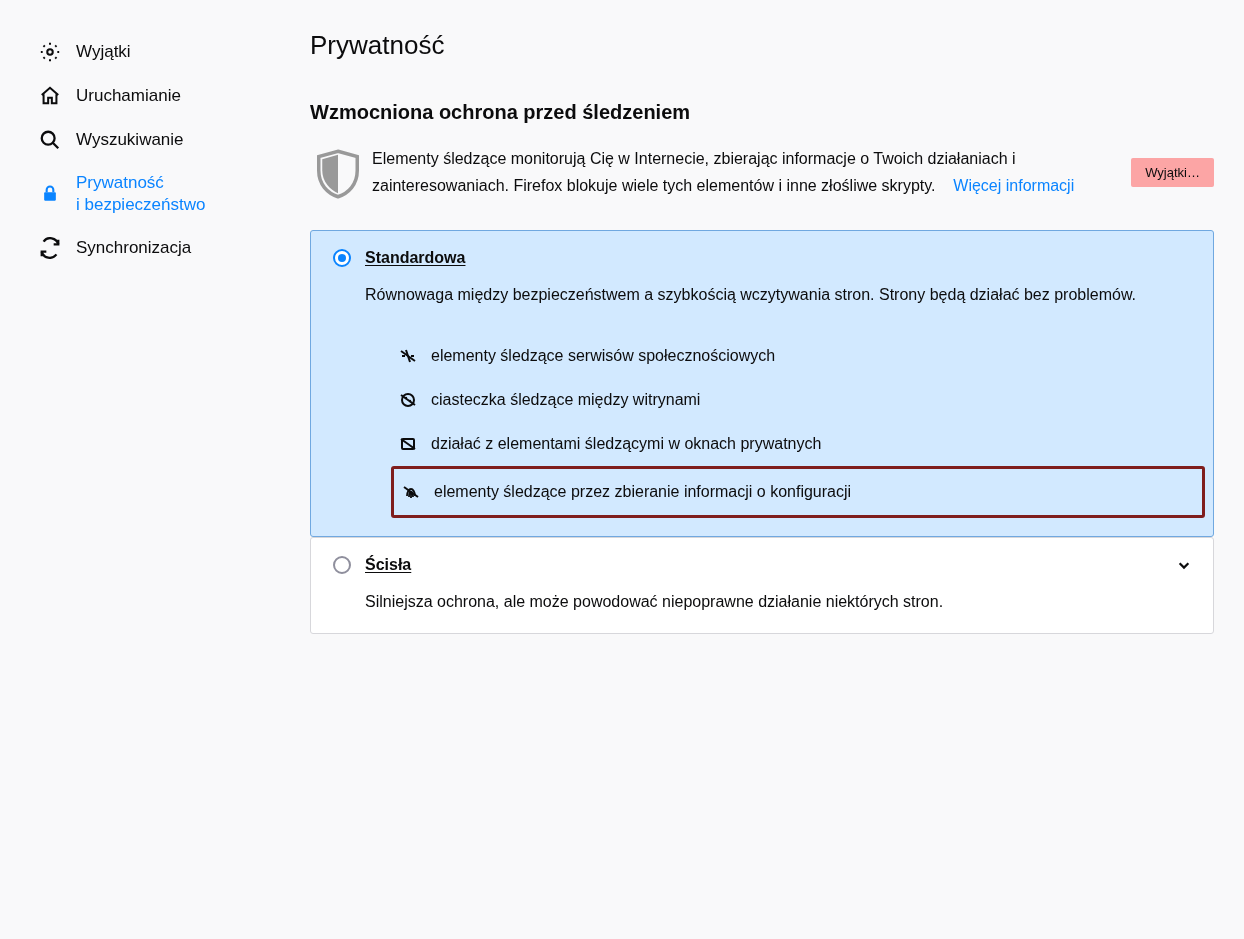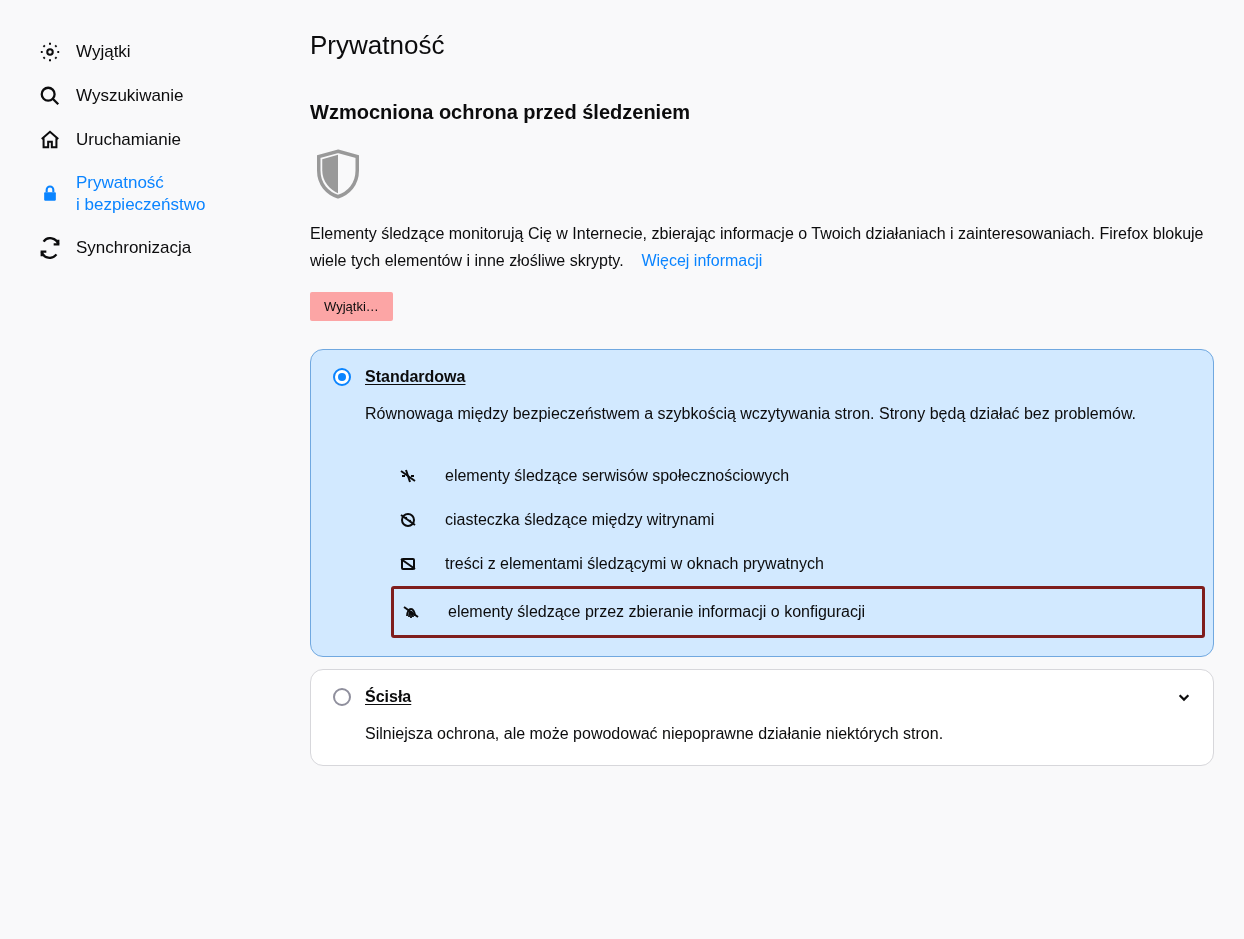--- a/index.html
+++ b/index.html
@@ -46,24 +46,23 @@
   font-weight: 400;
   margin-bottom: 40px;
 }
 .section-title {
   font-size: 20px;
   font-weight: 700;
   margin-bottom: 18px;
 }
 .intro-row {
   display: flex;
-  align-items: flex-start;
-  gap: 18px;
+  align-items: center;
+  gap: 6px;
   margin-bottom: 28px;
-  flex-direction: column;
 }
 .shield-icon {
   width: 56px;
   height: 56px;
   flex-shrink: 0;
   margin-top: 4px;
 }
 .intro-text {
   flex: 1;
   font-size: 16px;
@@ -79,23 +78,22 @@
   background: #fca5a5;
   border: none;
   padding: 7px 14px;
   font-size: 13px;
   cursor: pointer;
   color: #0c0c0d;
   border-radius: 2px;
 }
 .option-box {
   border: 1px solid #d7d7db;
-  border-radius: 13px;
+  border-radius: 3px;
   padding: 18px 22px;
-  margin-bottom: 12px;
   background: #fff;
 }
 .option-box.selected {
   background: #d2e9ff;
   border-color: #70a8e0;
 }
 .option-header {
   display: flex;
   align-items: center;
   gap: 14px;
@@ -136,21 +134,21 @@
   font-size: 16px;
   line-height: 1.7;
 }
 .bullet-list {
   margin-left: 66px;
   margin-top: 26px;
 }
 .bullet-item {
   display: flex;
   align-items: center;
-  gap: 28px;
+  gap: 14px;
   padding: 13px 0;
   font-size: 16px;
 }
 .bullet-icon {
   width: 18px;
   height: 18px;
   flex-shrink: 0;
   display: inline-flex;
   align-items: center;
   justify-content: center;
@@ -171,34 +169,34 @@
     <span class="icon">
       <svg viewBox="0 0 24 24" width="22" height="22" fill="none" stroke="#0c0c0d" stroke-width="2.2">
           <circle cx="12" cy="12" r="3"></circle>
           <path d="M12 2v2M12 20v2M4.9 4.9l1.4 1.4M17.7 17.7l1.4 1.4M2 12h2M20 12h2M4.9 19.1l1.4-1.4M17.7 6.3l1.4-1.4"></path>
         </svg>
     </span>
     <span class="label">Wyjątki</span>
   </div>
   <div class="sidebar-item">
     <span class="icon">
+      <svg viewBox="0 0 24 24" width="22" height="22" fill="none" stroke="#0c0c0d" stroke-width="2.2">
+          <path d="M3 11l9-8 9 8M5 10v10h5v-6h4v6h5V10"></path>
+        </svg>
+    </span>
+    <span class="label">Uruchamianie</span>
+  </div>
+  <div class="sidebar-item">
+    <span class="icon">
       <svg viewBox="0 0 24 24" width="22" height="22" fill="none" stroke="#0c0c0d" stroke-width="2.5">
           <circle cx="10" cy="10" r="7"></circle>
           <path d="M21 21l-6-6"></path>
         </svg>
     </span>
     <span class="label">Wyszukiwanie</span>
-  </div>
-  <div class="sidebar-item">
-    <span class="icon">
-      <svg viewBox="0 0 24 24" width="22" height="22" fill="none" stroke="#0c0c0d" stroke-width="2.2">
-          <path d="M3 11l9-8 9 8M5 10v10h5v-6h4v6h5V10"></path>
-        </svg>
-    </span>
-    <span class="label">Uruchamianie</span>
   </div>
   <div class="sidebar-item active">
     <span class="icon">
       <svg viewBox="0 0 24 24" width="20" height="20" fill="#0a84ff">
           <rect x="5" y="10" width="14" height="10" rx="1"></rect>
           <path fill="none" stroke="#0a84ff" stroke-width="2.5" d="M8 10V7a4 4 0 018 0v3"></path>
         </svg>
     </span>
     <span class="label" style="white-space:pre-line">Prywatność
 i bezpieczeństwo</span>
@@ -260,21 +258,21 @@
         </span>
         <span>ciasteczka śledzące między witrynami</span>
       </div>
       <div class="bullet-item">
         <span class="bullet-icon">
           <svg viewBox="0 0 16 16" width="16" height="16" fill="none" stroke="#0c0c0d" stroke-width="2">
               <rect x="2" y="3" width="12" height="10" rx="1"></rect>
               <path d="M1 3l14 10"></path>
             </svg>
         </span>
-        <span>treści z elementami śledzącymi w oknach prywatnych</span>
+        <span>działać z elementami śledzącymi w oknach prywatnych</span>
       </div>
       <div class="highlight-box">
         <div class="bullet-item" style="padding:4px 0">
           <span class="bullet-icon">
             <svg viewBox="0 0 16 16" width="16" height="16" fill="none" stroke="#0c0c0d" stroke-width="1.8">
                 <path d="M4 12c0-4 2-7 4-7s4 3 4 7M6 13c0-3 1-5 2-5s2 2 2 5M8 14V9"></path>
                 <path d="M1 3l14 10" stroke-width="2"></path>
               </svg>
           </span>
           <span>elementy śledzące przez zbieranie informacji o konfiguracji</span>

